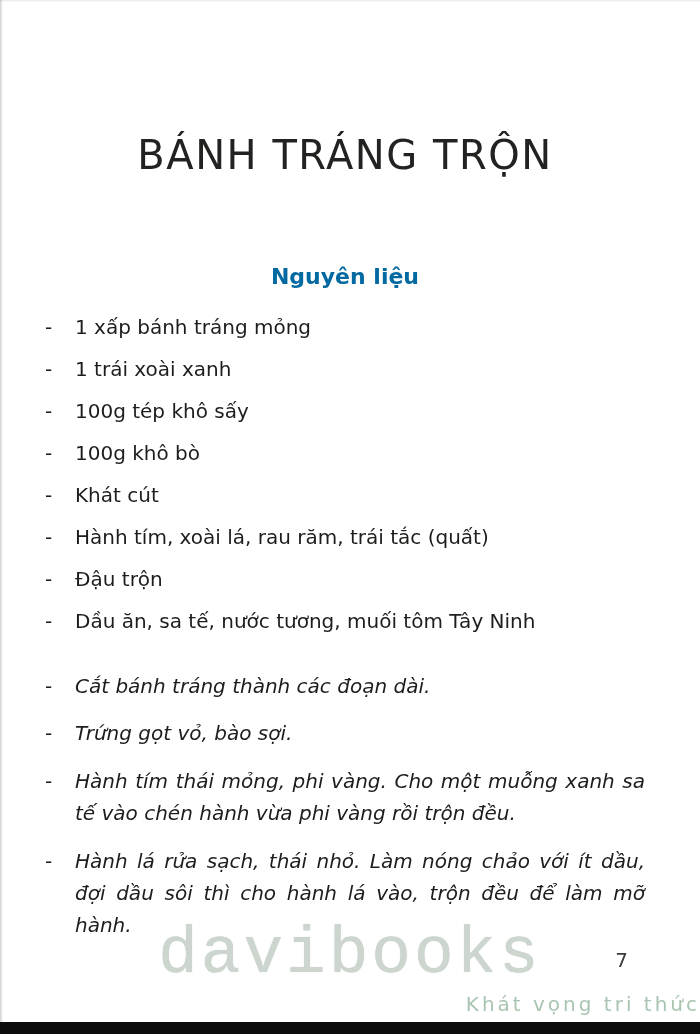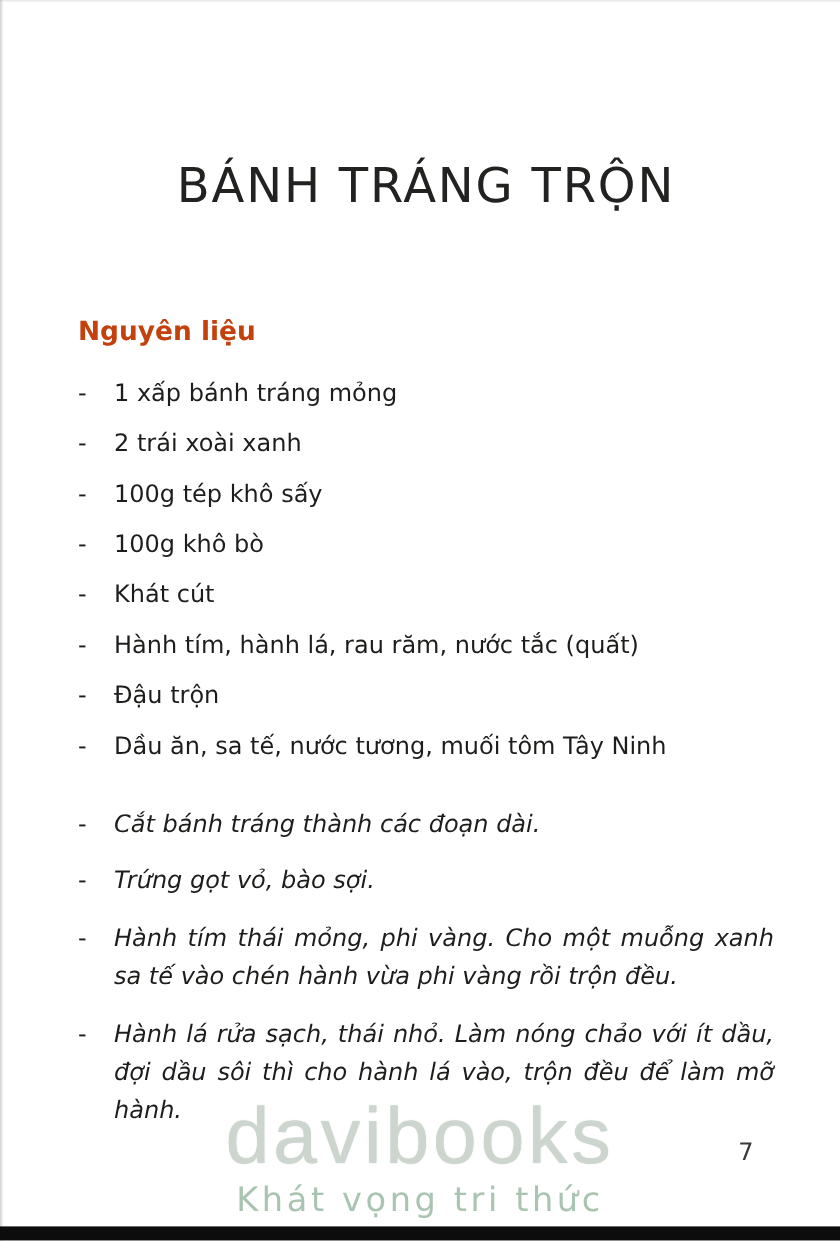--- a/index.html
+++ b/index.html
@@ -24,35 +24,36 @@
     background: linear-gradient(to right, rgba(120,120,120,0.35), rgba(255,255,255,0));
   }
   .scan-edge-top {
     position: absolute;
     left: 0; top: 0; right: 0;
     height: 2px;
     background: linear-gradient(to bottom, rgba(150,150,150,0.25), rgba(255,255,255,0));
   }
   .content {
     position: relative;
-    padding: 132px 55px 0 65px;
+    padding: 132px 55px 0 45px;
   }
   .title {
     text-align: center;
     font-size: 40px;
     font-weight: 400;
     letter-spacing: 1.5px;
     color: #222220;
     margin: 0 0 86px 0;
   }
   .section-heading {
     font-size: 22px;
     font-weight: 700;
     margin: 0 0 24px 0;
-    color: #c2410c;
+    color: #0369a1;
+    text-align: center;
   }
   .list {
     margin: 0 0 34px 0;
     padding: 0;
     list-style: none;
   }
   .list-item {
     display: flex;
     align-items: flex-start;
     font-size: 20px;
@@ -83,32 +84,33 @@
   }
   .watermark {
     position: absolute;
     left: 0;
     right: 0;
     bottom: 18px;
     text-align: center;
     pointer-events: none;
   }
   .watermark-logo {
-    font-family: Liberation Sans, sans-serif;
+    font-family: Liberation Mono, monospace;
     font-size: 66px;
     line-height: 1;
     color: #cdd5cf;
     letter-spacing: 3px;
     text-shadow: 0 0 1px #bcc6bf;
   }
   .watermark-tagline {
     margin-top: 4px;
-    font-size: 28px;
+    font-size: 20px;
     letter-spacing: 3px;
     color: #a9c4b1;
+    text-align: right;
   }
   .scan-bar-bottom {
     position: absolute;
     left: 0; right: 0; bottom: 0;
     height: 12px;
     background: #0c0c0c;
   }
 </style>
 </head>
 <body>
@@ -121,37 +123,37 @@
     <h1 class="title">BÁNH TRÁNG TRỘN</h1>
 
     <h2 class="section-heading">Nguyên liệu</h2>
     <ul class="list ingredients">
       <li class="list-item">
         <span class="marker">-</span>
         <span class="item-text">1 xấp bánh tráng mỏng</span>
       </li>
       <li class="list-item">
         <span class="marker">-</span>
-        <span class="item-text">2 trái xoài xanh</span>
+        <span class="item-text">1 trái xoài xanh</span>
       </li>
       <li class="list-item">
         <span class="marker">-</span>
         <span class="item-text">100g tép khô sấy</span>
       </li>
       <li class="list-item">
         <span class="marker">-</span>
         <span class="item-text">100g khô bò</span>
       </li>
       <li class="list-item">
         <span class="marker">-</span>
         <span class="item-text">Khát cút</span>
       </li>
       <li class="list-item">
         <span class="marker">-</span>
-        <span class="item-text">Hành tím, hành lá, rau răm, nước tắc (quất)</span>
+        <span class="item-text">Hành tím, xoài lá, rau răm, trái tắc (quất)</span>
       </li>
       <li class="list-item">
         <span class="marker">-</span>
         <span class="item-text">Đậu trộn</span>
       </li>
       <li class="list-item">
         <span class="marker">-</span>
         <span class="item-text">Dầu ăn, sa tế, nước tương, muối tôm Tây Ninh</span>
       </li>
     </ul>

